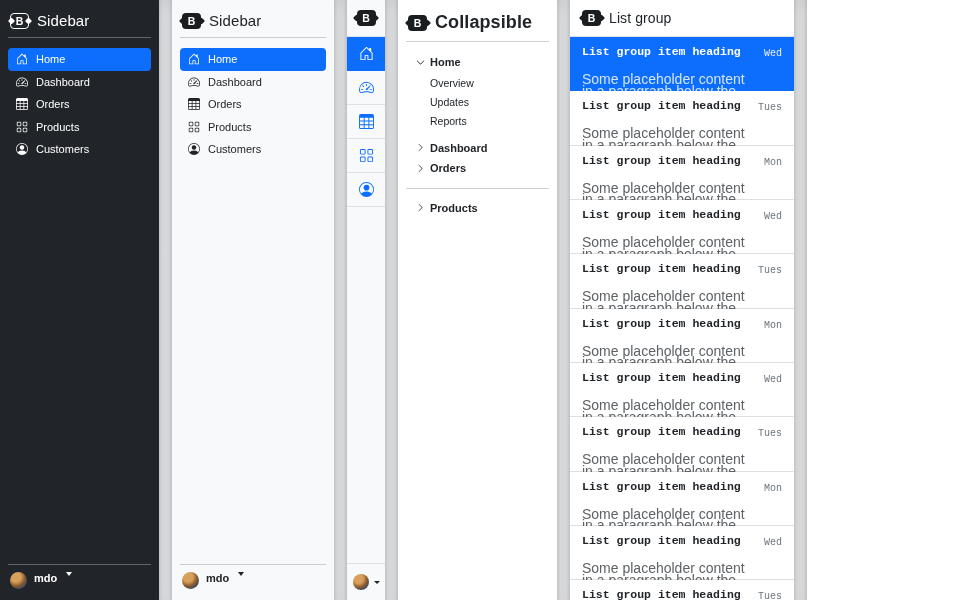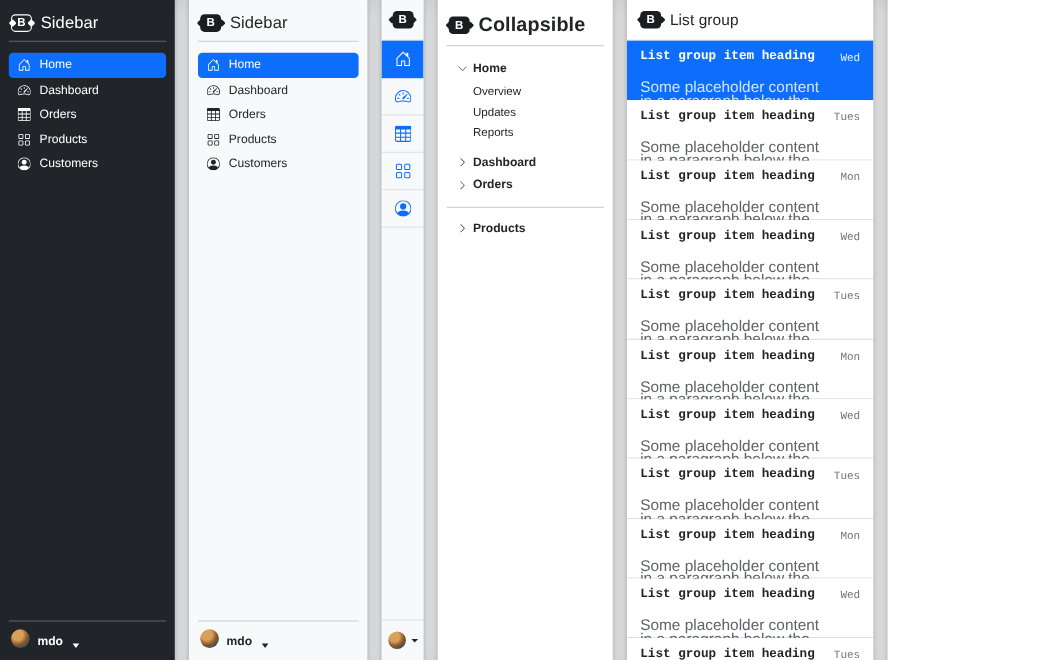--- a/index.html
+++ b/index.html
@@ -24,21 +24,21 @@
   .blogo::before { left:-2.5px; } .blogo::after { right:-2.5px; }
 
   .ic { width:12px; height:12px; flex-shrink:0; }
   hr.rule { border:0; border-top:1px solid rgba(0,0,0,.18); }
   .nav { display:flex; flex-direction:column; margin-top:10px; }
   .nav-link { display:flex; align-items:center; gap:8px; height:22.5px; padding:0 8px;
     border-radius:4px; font-size:11px; text-decoration:none; color:inherit; cursor:pointer; }
   .nav-link.active { background:#0d6efd; color:#fff; }
 
   .sb-footer { margin-top:auto; }
-  .user-row { display:flex; align-items:flex-end; gap:7px; padding:7px 2px 3px; font-size:11px; font-weight:700; cursor:pointer; }
+  .user-row { display:flex; align-items:flex-start; gap:7px; padding:7px 2px 3px; font-size:11px; font-weight:700; cursor:pointer; }
   .avatar { width:17px; height:17px; border-radius:50%; flex-shrink:0;
     background:radial-gradient(circle at 35% 30%, #d9a05b 0 30%, #8a5a2b 55%, #2f4a6b 80%, #1c2a3a 100%); }
   .caret { width:0; height:0; border-left:3.5px solid transparent; border-right:3.5px solid transparent;
     border-top:4px solid currentColor; margin-left:2px; }
 
   
   .sb.dark { width:159px; background:#212529; color:#fff; padding:8px; }
   .sb.dark hr.rule { border-top-color:rgba(255,255,255,.3); }
   .sb.dark .blogo { background:#212529; border:1.5px solid #fff; --notch:#fff; }
 

